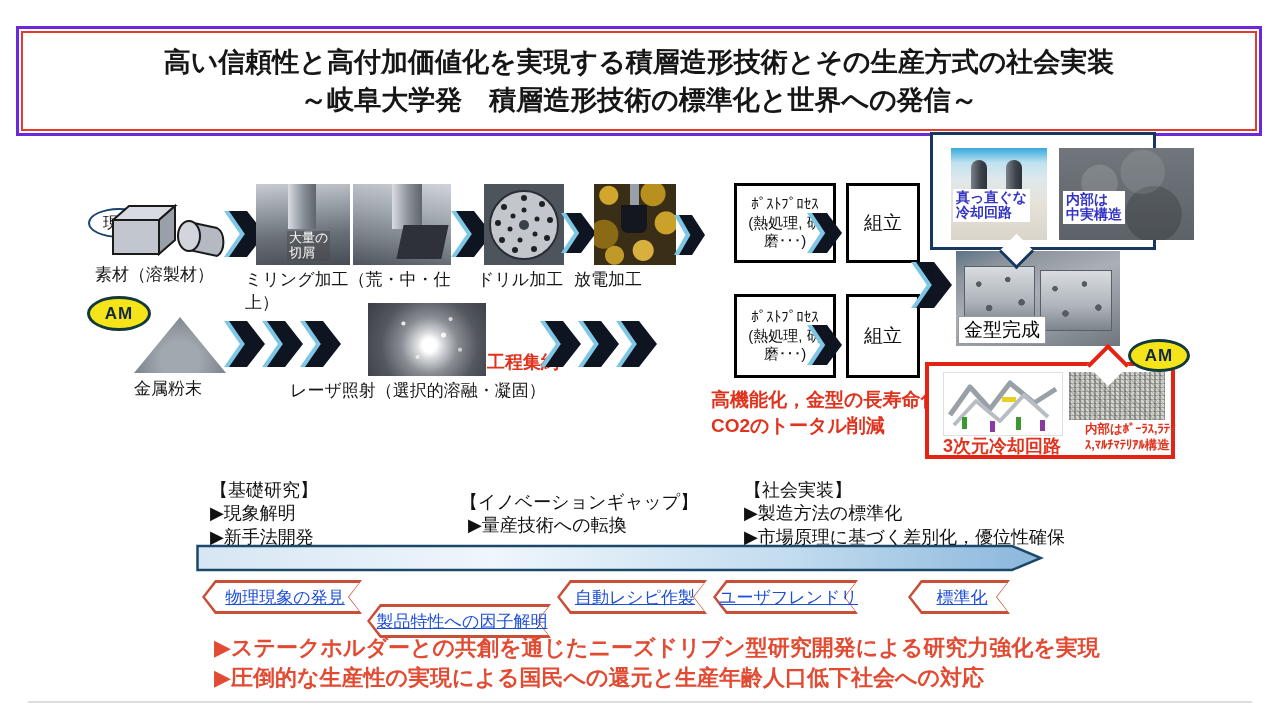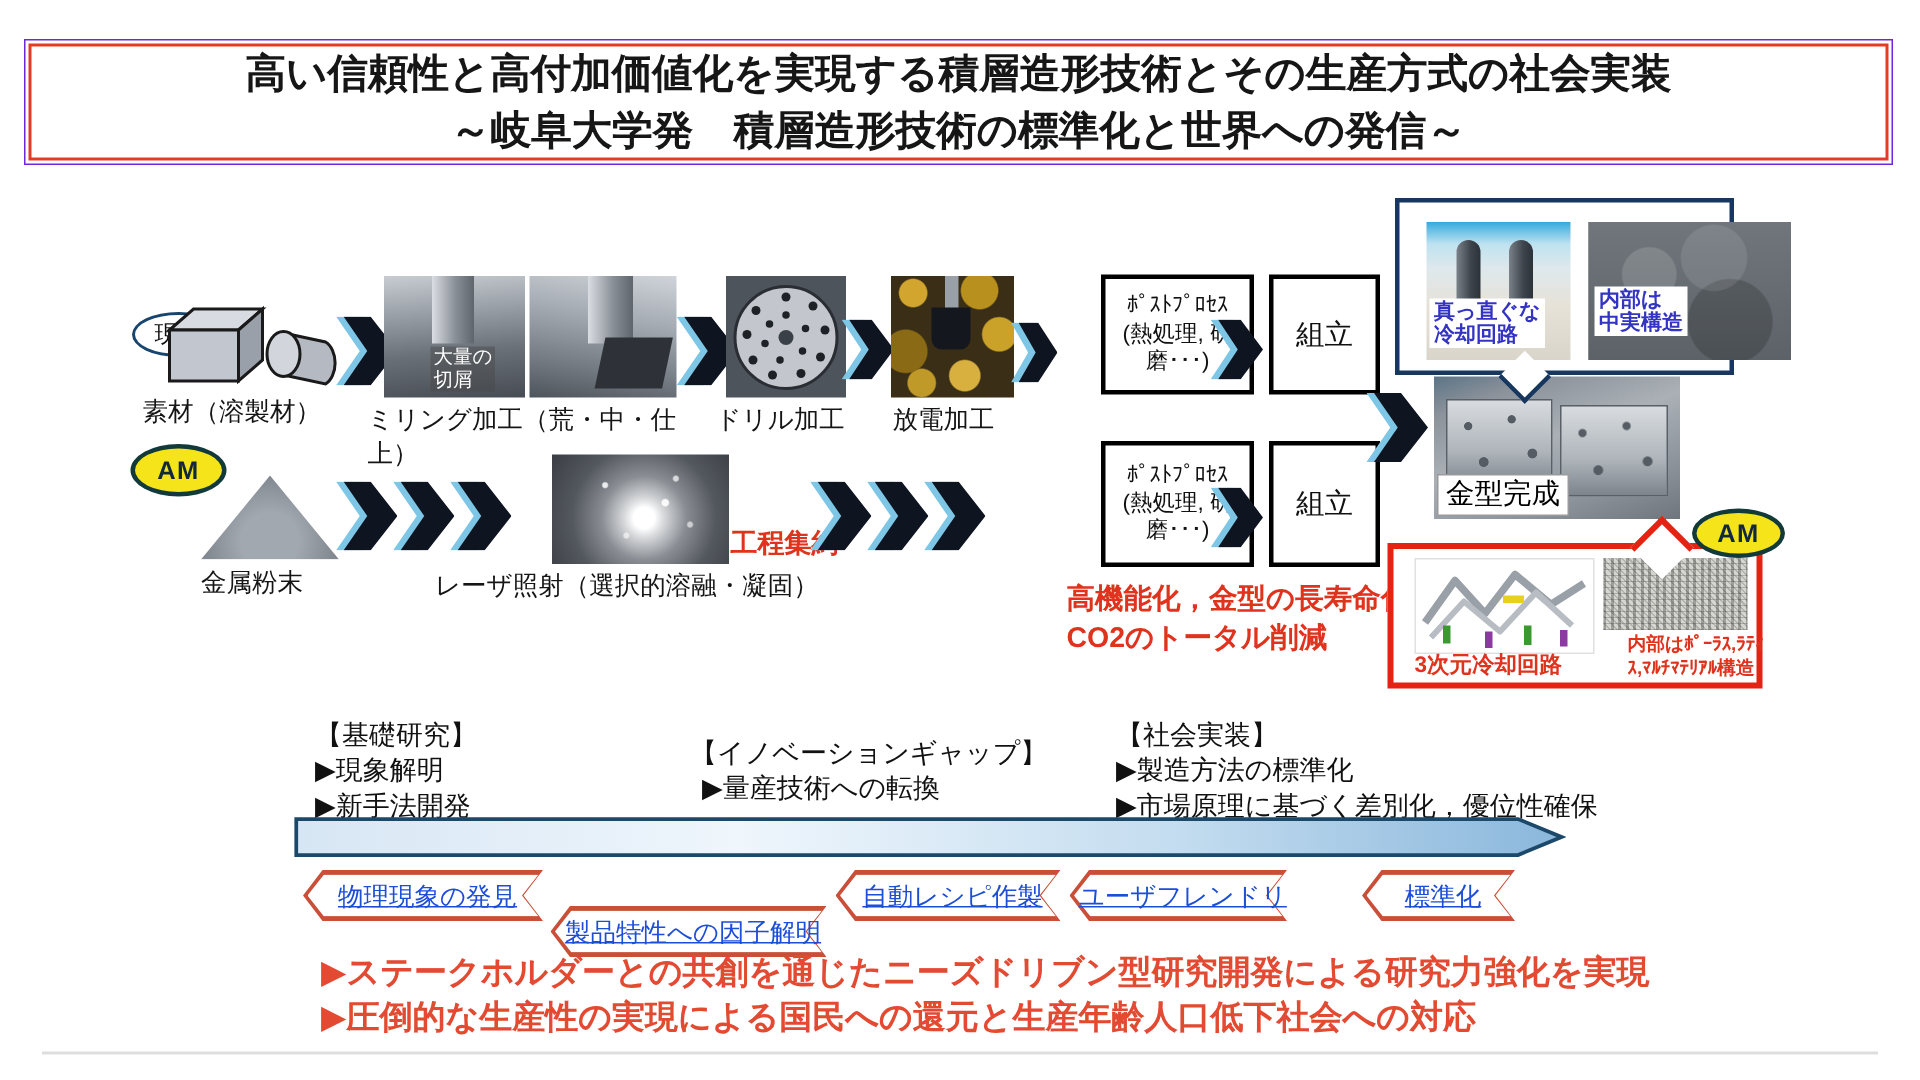--- a/index.html
+++ b/index.html
@@ -2,21 +2,21 @@
 <html><head>
 <meta charset="utf-8">
 <style>
   html,body{margin:0;padding:0;background:#fff;}
   #slide{position:relative;width:1280px;height:720px;background:#fff;overflow:hidden;
          font-family:"Liberation Sans","DejaVu Sans",sans-serif;color:#111;}
   .abs{position:absolute;}
   .pre{white-space:pre-line;margin-left:28px;}
 
   
-  #title-box{left:16px;top:26px;width:1246px;height:84px;border:1px solid #6d28d9;box-sizing:border-box;padding:2px;}
+  #title-box{left:16px;top:26px;width:1246px;height:110px;border:3px solid #6d28d9;box-sizing:border-box;padding:2px;}
   #title-inner{width:100%;height:100%;border:2px solid #e63a28;box-sizing:border-box;
                display:flex;flex-direction:column;align-items:center;justify-content:center;}
   #title-inner div{font-size:27px;font-weight:bold;line-height:1.42;text-align:center;color:#161616;}
 
   
   .oval{border-radius:50%;display:flex;align-items:center;justify-content:center;background:#fff;box-sizing:border-box;}
   #badge-genzai{left:88px;top:176px;width:62px;height:30px;border:2px solid #16456e;font-size:16px;margin-top:32px;}
   .badge-am{background:#f5e41a;border:3px solid #123a3a;font-weight:bold;font-size:17px;color:#12283e;letter-spacing:1px;}
   #badge-am1{left:87px;top:296px;width:64px;height:35px;}
   #badge-am2{left:1128px;top:339px;width:62px;height:33px;z-index:9;}
@@ -192,21 +192,21 @@
 
   <div class="chev sm" style="left:566px;top:213px;">
       <i class="cl"></i>
       <i class="cd"></i>
     </div>
 
   <div class="photo ph-edm" style="left:594px;top:184px;width:82px;height:81px;">
     <div class="edm-shank"></div>
     <div class="edm-tool"></div>
   </div>
-  <div class="abs cap" style="left:595px;top:268px;width:95px;">放電加工</div>
+  <div class="abs cap" style="left:574px;top:268px;width:95px;">放電加工</div>
 
   <div class="chev sm" style="left:679px;top:215px;width:26px;">
       <i class="cl"></i>
       <i class="cd"></i>
     </div>
 
   <div class="abs pbox pre" style="left:706px;top:183px;width:102px;height:80px;">ﾎﾟｽﾄﾌﾟﾛｾｽ
 (熱処理, 研
 磨･･･)</div>
 
@@ -274,21 +274,21 @@
   <div class="photo ph-mold" style="left:956px;top:251px;width:164px;height:95px;">
     <div class="mold-block" style="left:5%;top:16%;width:42%;height:60%;"></div>
     <div class="mold-block" style="left:51%;top:20%;width:43%;height:62%;"></div>
     <div class="mold-label">金型完成</div>
   </div>
 
   <div class="abs" id="callout-blue">
     <div class="photo ph-cool" style="left:18px;top:13px;width:96px;height:92px;">
       <div class="slot" style="left:21%;"></div>
       <div class="slot" style="left:57%;"></div>
-      <div class="img-label-blue" style="left:2px;bottom:8px;">真っ直ぐな
+      <div class="img-label-blue" style="left:2px;bottom:18px;">真っ直ぐな
 冷却回路</div>
     </div>
     <div class="photo ph-solid" style="left:126px;top:13px;width:90px;height:92px;padding-left:45px;">
       <div class="img-label-blue" style="left:4px;bottom:16px;">内部は
 中実構造</div>
     </div>
   </div>
   <div class="tail-down" style="left:1004px;top:239px;"></div>
 
   <div class="abs" id="callout-red">
@@ -296,21 +296,21 @@
       <svg width="118" height="62" viewBox="0 0 118 62">
         <polyline points="6,42 26,14 46,36 66,10 90,30 112,16" fill="none" stroke="#9aa0a8" stroke-width="5" stroke-linejoin="round"></polyline>
         <polyline points="10,52 32,28 56,48 80,22 104,44" fill="none" stroke="#b8bdc4" stroke-width="4" stroke-linejoin="round"></polyline>
         <rect x="18" y="44" width="5" height="12" fill="#3a9a30"></rect>
         <rect x="46" y="48" width="5" height="11" fill="#8a3aa0"></rect>
         <rect x="72" y="44" width="5" height="13" fill="#3a9a30"></rect>
         <rect x="96" y="47" width="5" height="11" fill="#8a3aa0"></rect>
         <rect x="58" y="24" width="14" height="5" fill="#e8d020"></rect>
       </svg>
     </div>
-    <div class="abs red-bold" style="left:14px;top:68px;font-size:15px;">3次元冷却回路</div>
+    <div class="abs red-bold" style="left:14px;top:68px;font-size:18px;">3次元冷却回路</div>
     <div class="photo ph-lattice" style="left:140px;top:6px;width:96px;height:48px;"></div>
     <div class="abs red-bold pre" style="left:128px;top:56px;width:114px;font-size:12.5px;line-height:1.25;">内部はﾎﾟｰﾗｽ,ﾗﾃｨ
 ｽ,ﾏﾙﾁﾏﾃﾘｱﾙ構造</div>
   </div>
   <div class="tail-up" style="left:1093px;top:350px;"></div>
   <div class="abs oval badge-am" id="badge-am2">AM</div>
 
   <div class="abs stage" style="left:210px;top:479px;">
     <div class="hd">【基礎研究】</div>
     <div>▶現象解明</div>

